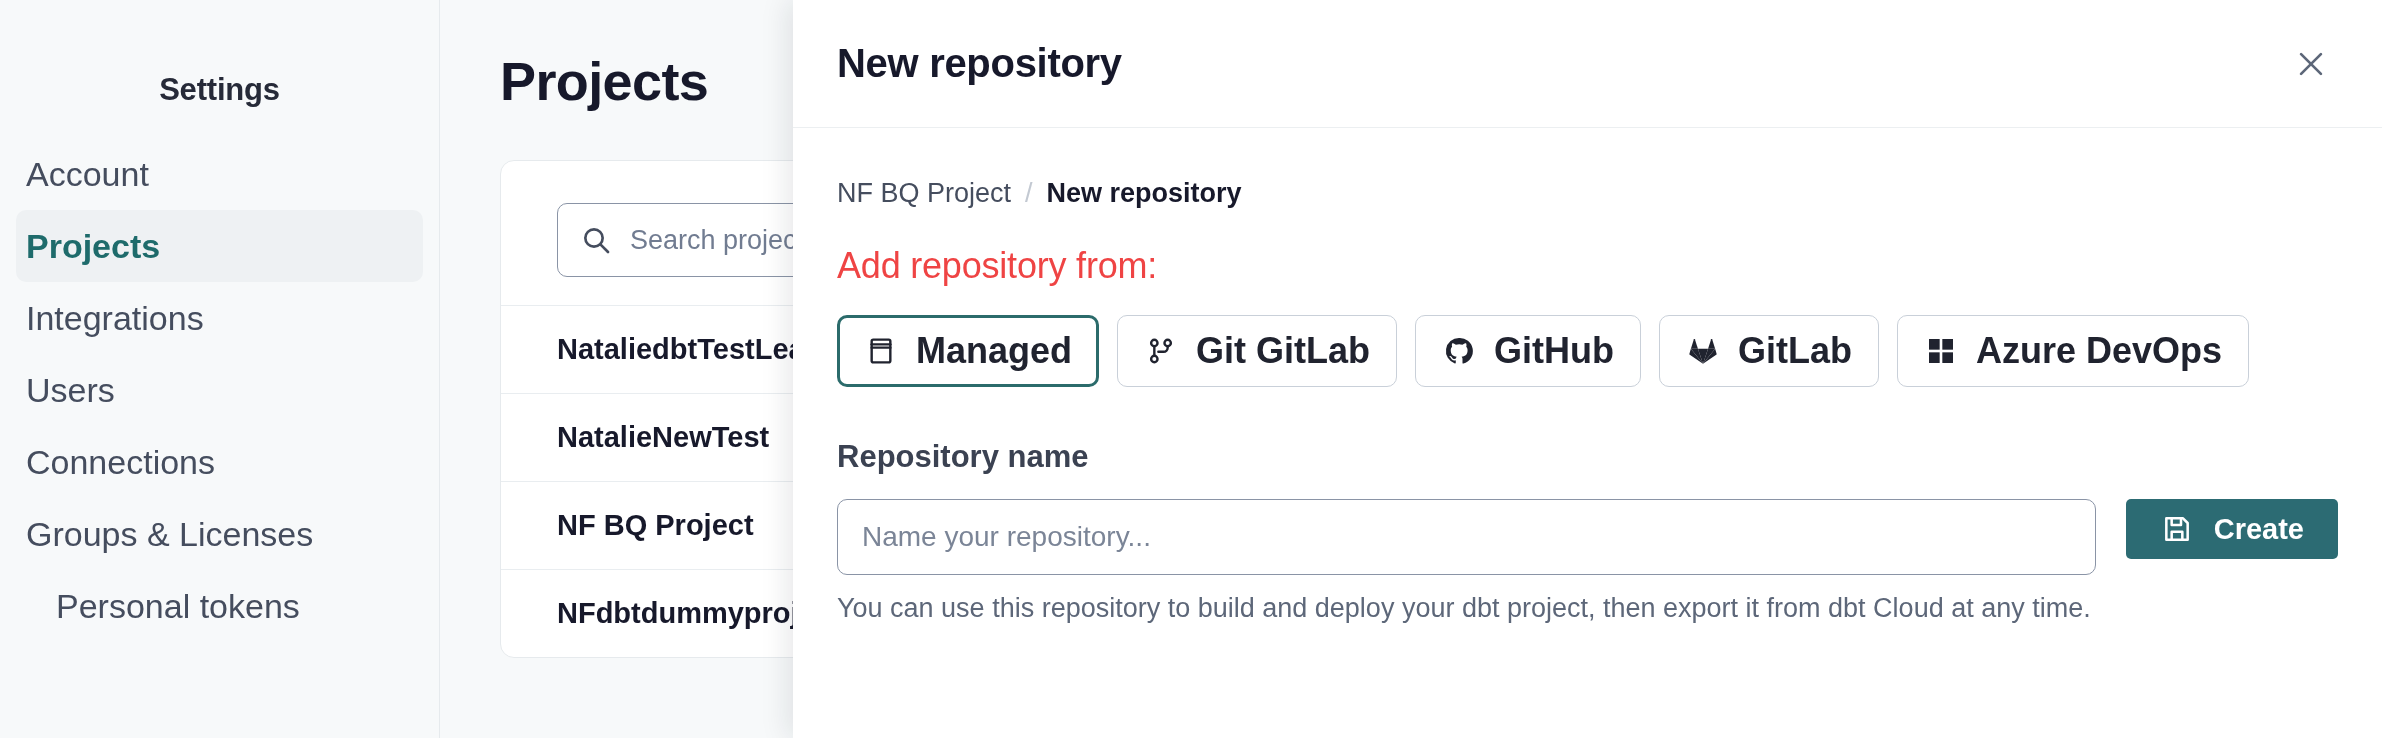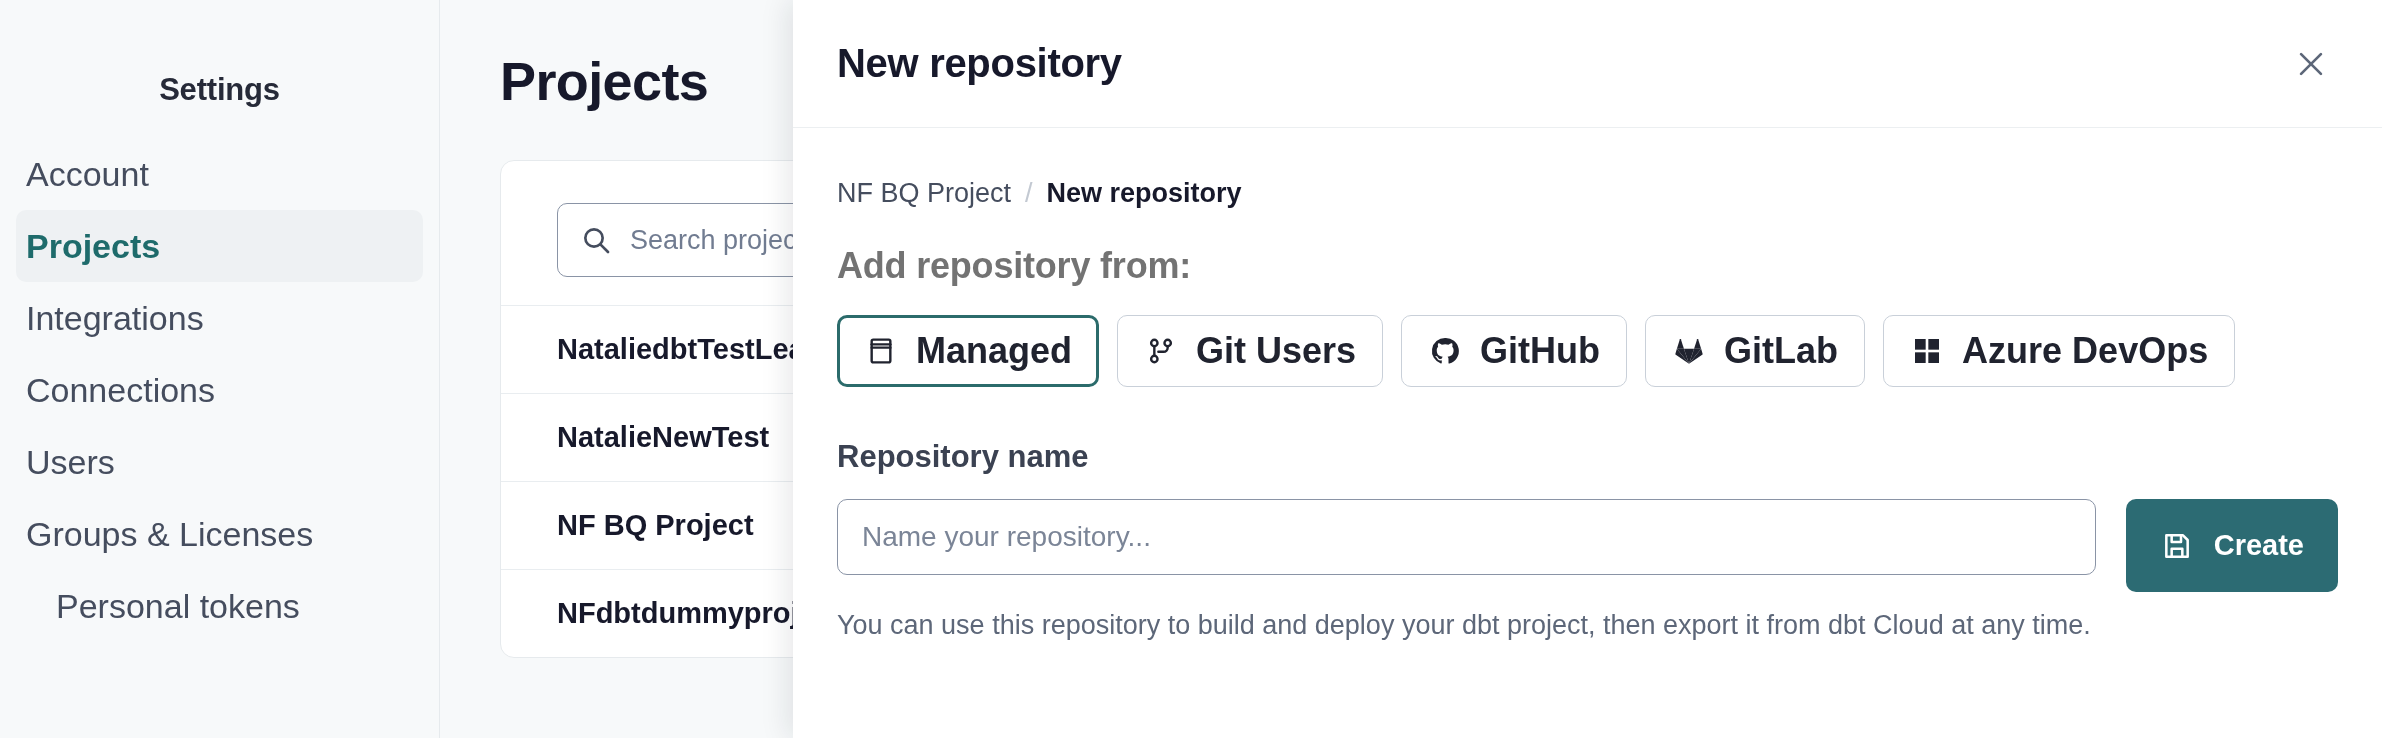--- a/index.html
+++ b/index.html
@@ -176,22 +176,22 @@
     gap: 14px;
     font-size: 27px;
     margin-bottom: 36px;
   }
   .bc-link { color: #454d5e; cursor: pointer; font-weight: 400; }
   .bc-sep  { color: #c3c9d2; font-weight: 300; }
   .bc-current { color: #17192b; font-weight: 700; }
 
   .section-heading {
     font-size: 36px;
-    font-weight: 700;
-    color: #737373;
+    font-weight: 400;
+    color: #ef4444;
     letter-spacing: -0.2px;
     margin-bottom: 28px;
   }
 
   .source-row {
     display: flex;
     align-items: center;
     gap: 18px;
     margin-bottom: 52px;
   }
@@ -247,26 +247,26 @@
     background: #fff;
     outline: none;
   }
   .repo-input::placeholder { color: #7b8597; }
 
   .create-btn {
     flex: 0 0 auto;
     display: inline-flex;
     align-items: center;
     gap: 20px;
-    height: 93px;
+    height: 60px;
     padding: 0 34px;
     background: #2c6b73;
     color: #ffffff;
     border: none;
-    border-radius: 10px;
+    border-radius: 5px;
     font-size: 29px;
     font-weight: 600;
     font-family: inherit;
     cursor: pointer;
   }
   .create-btn .cicon {
     width: 34px; height: 34px; flex: 0 0 34px;
     display: inline-flex; align-items: center; justify-content: center;
   }
 
@@ -289,24 +289,24 @@
           <li class="nav-item">
             <span>Account</span>
           </li>
           <li class="nav-item active">
             <span>Projects</span>
           </li>
           <li class="nav-item">
             <span>Integrations</span>
           </li>
           <li class="nav-item">
+            <span>Users</span>
+          </li>
+          <li class="nav-item">
             <span>Connections</span>
-          </li>
-          <li class="nav-item">
-            <span>Users</span>
           </li>
           <li class="nav-item">
             <span>Groups &amp; Licenses</span>
           </li>
           <li class="nav-item sub">
             <span>Personal tokens</span>
           </li>
         </ul>
     </aside>
 
@@ -379,21 +379,21 @@
           <button class="source-btn">
             <span class="sicon">
               <svg viewBox="0 0 24 24" width="32" height="32" fill="none" stroke="currentColor" stroke-width="1.8" stroke-linecap="round" stroke-linejoin="round">
                 <circle cx="7" cy="6" r="2.4"></circle>
                 <circle cx="17" cy="6" r="2.4"></circle>
                 <circle cx="7" cy="18" r="2.4"></circle>
                 <path d="M7 8.4v7.2"></path>
                 <path d="M17 8.4v1.2a3 3 0 0 1-3 3h-4"></path>
               </svg>
             </span>
-            <span>Git Users</span>
+            <span>Git GitLab</span>
           </button>
           <button class="source-btn">
             <span class="sicon">
               <svg viewBox="0 0 24 24" width="32" height="32" fill="currentColor">
                 <path d="M12 2.2A9.8 9.8 0 0 0 8.9 21.3c.5.1.68-.21.68-.47v-1.8c-2.73.6-3.3-1.17-3.3-1.17-.45-1.13-1.1-1.44-1.1-1.44-.9-.61.07-.6.07-.6 1 .07 1.52 1.02 1.52 1.02.88 1.52 2.32 1.08 2.89.83.09-.64.35-1.08.63-1.33-2.18-.25-4.47-1.09-4.47-4.85 0-1.07.38-1.95 1.01-2.64-.1-.25-.44-1.25.1-2.6 0 0 .83-.27 2.72 1.01a9.4 9.4 0 0 1 4.95 0c1.89-1.28 2.72-1.01 2.72-1.01.54 1.35.2 2.35.1 2.6.63.69 1.01 1.57 1.01 2.64 0 3.77-2.3 4.6-4.49 4.84.36.31.68.92.68 1.85v2.74c0 .26.18.58.69.48A9.8 9.8 0 0 0 12 2.2z" fill="currentColor" stroke="none"></path>
               </svg>
             </span>
             <span>GitHub</span>
           </button>
           <button class="source-btn">

